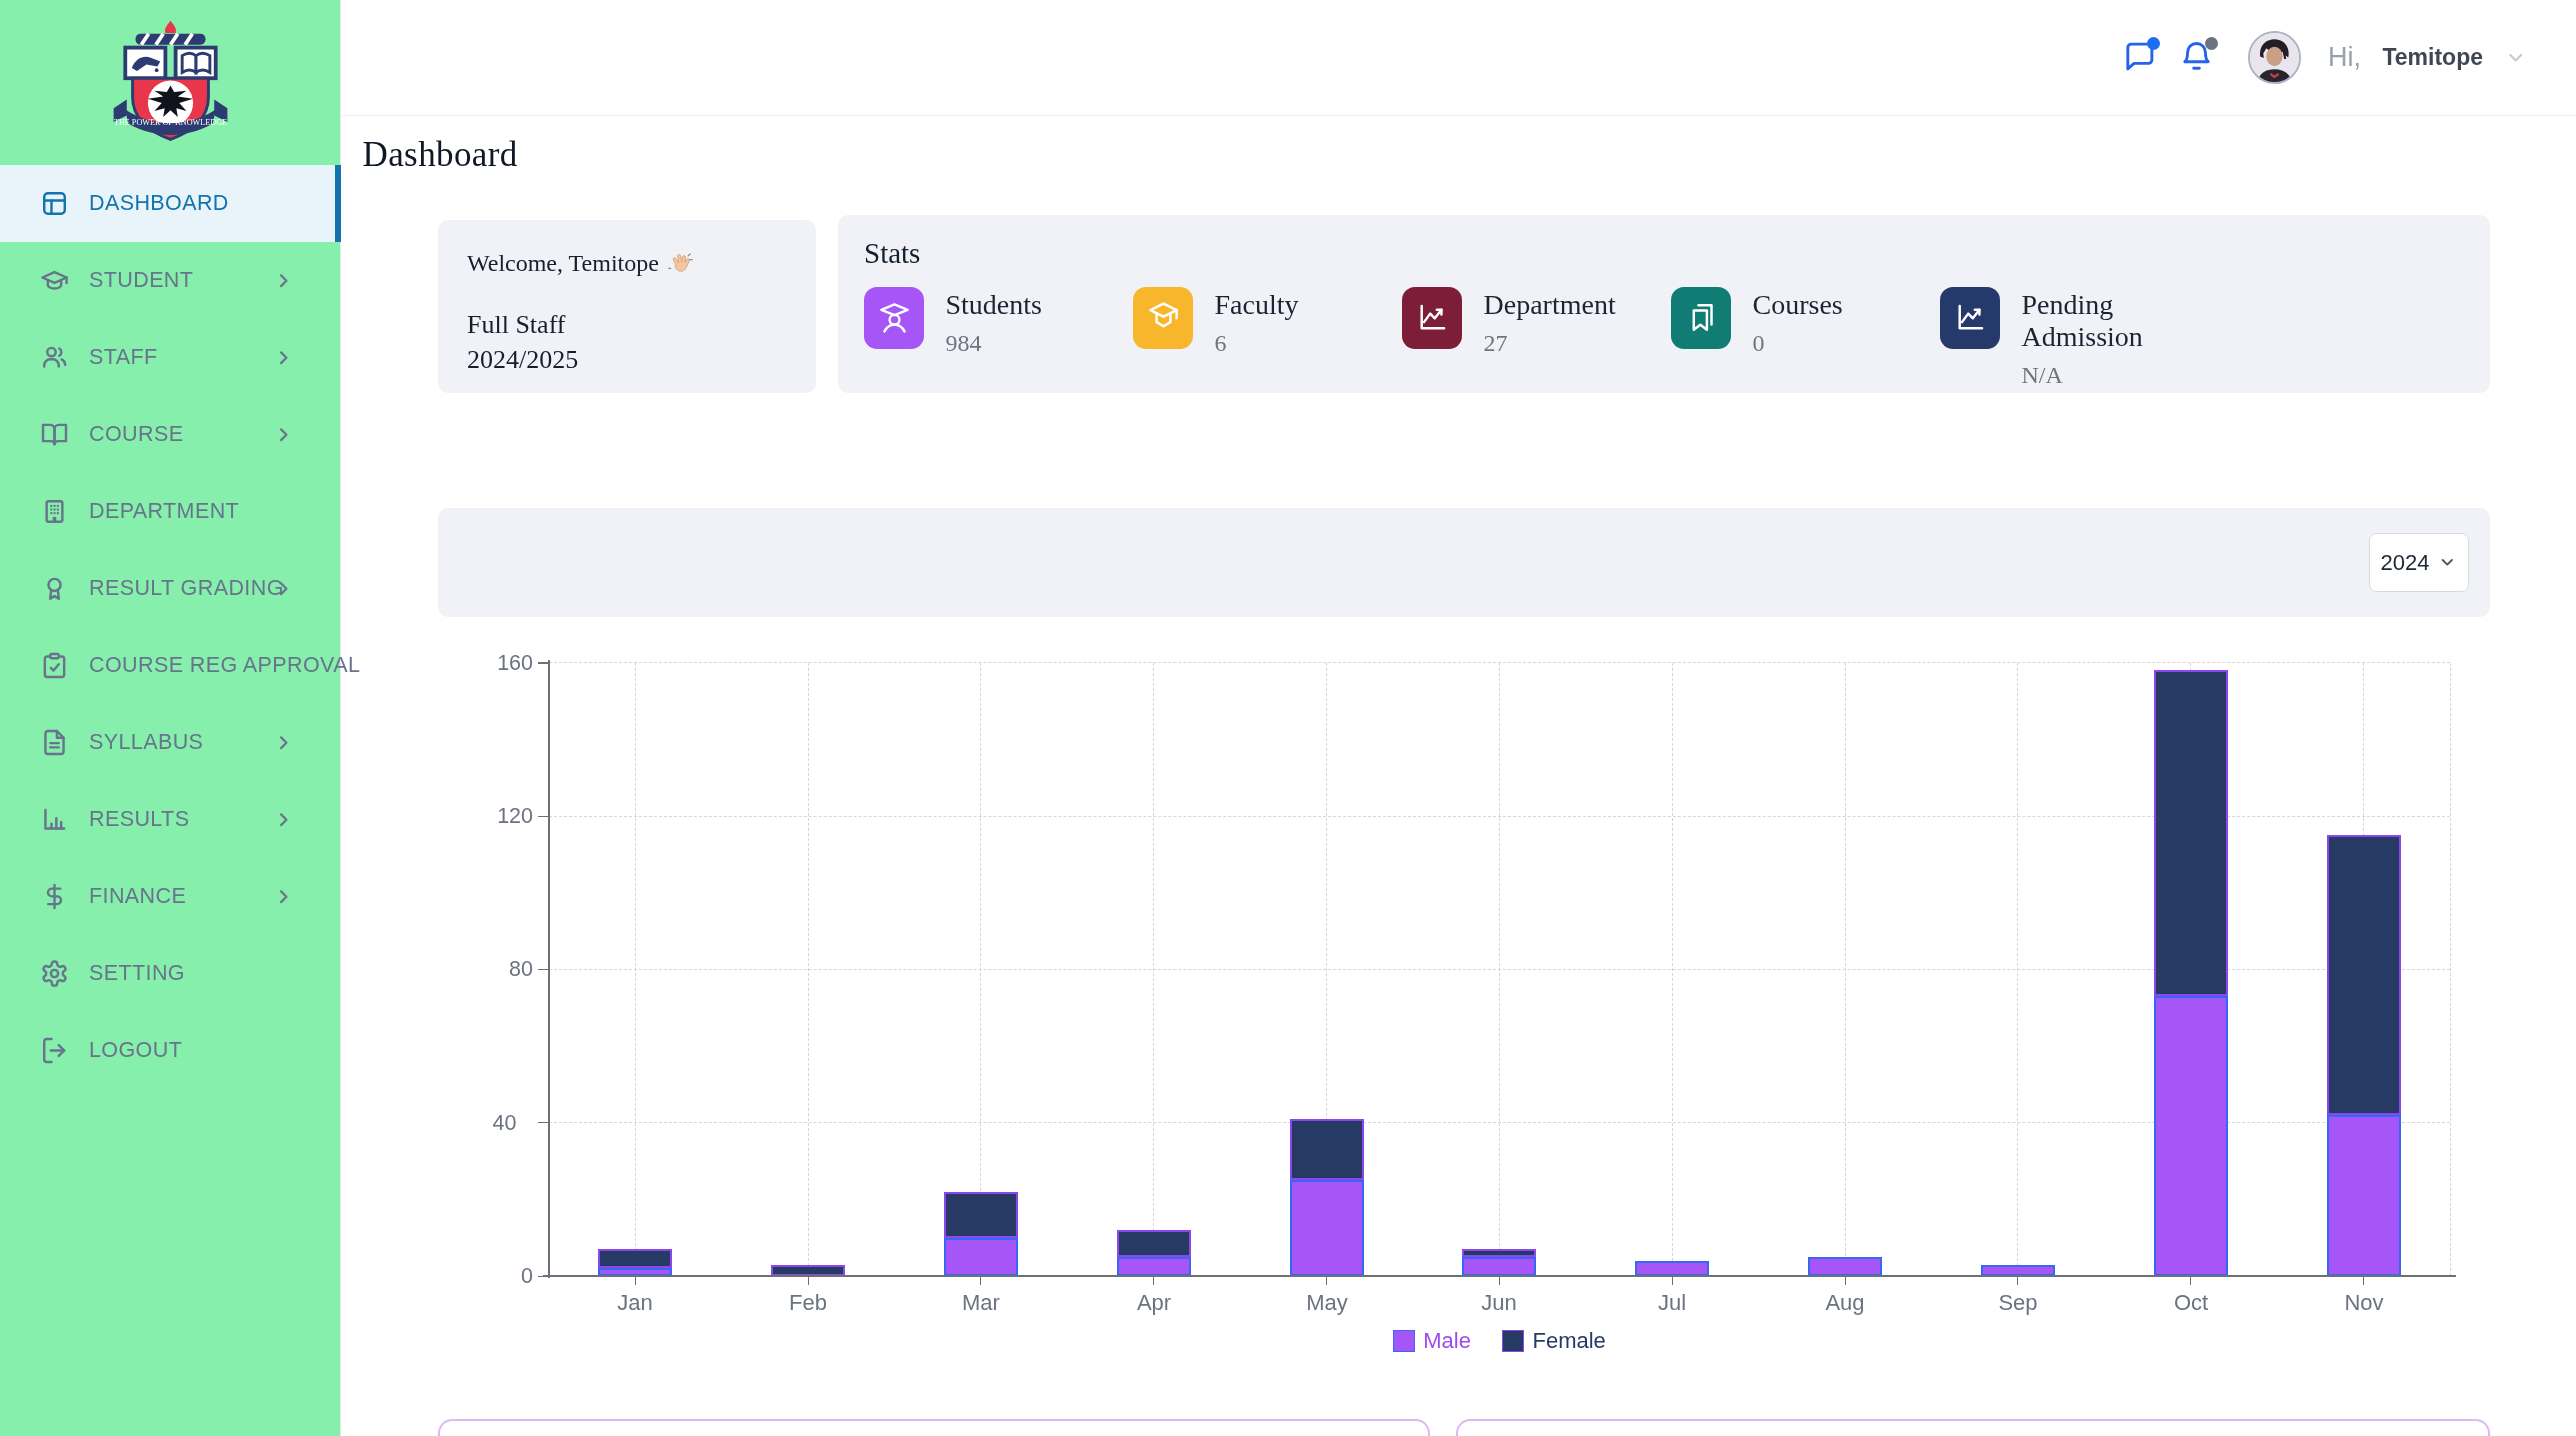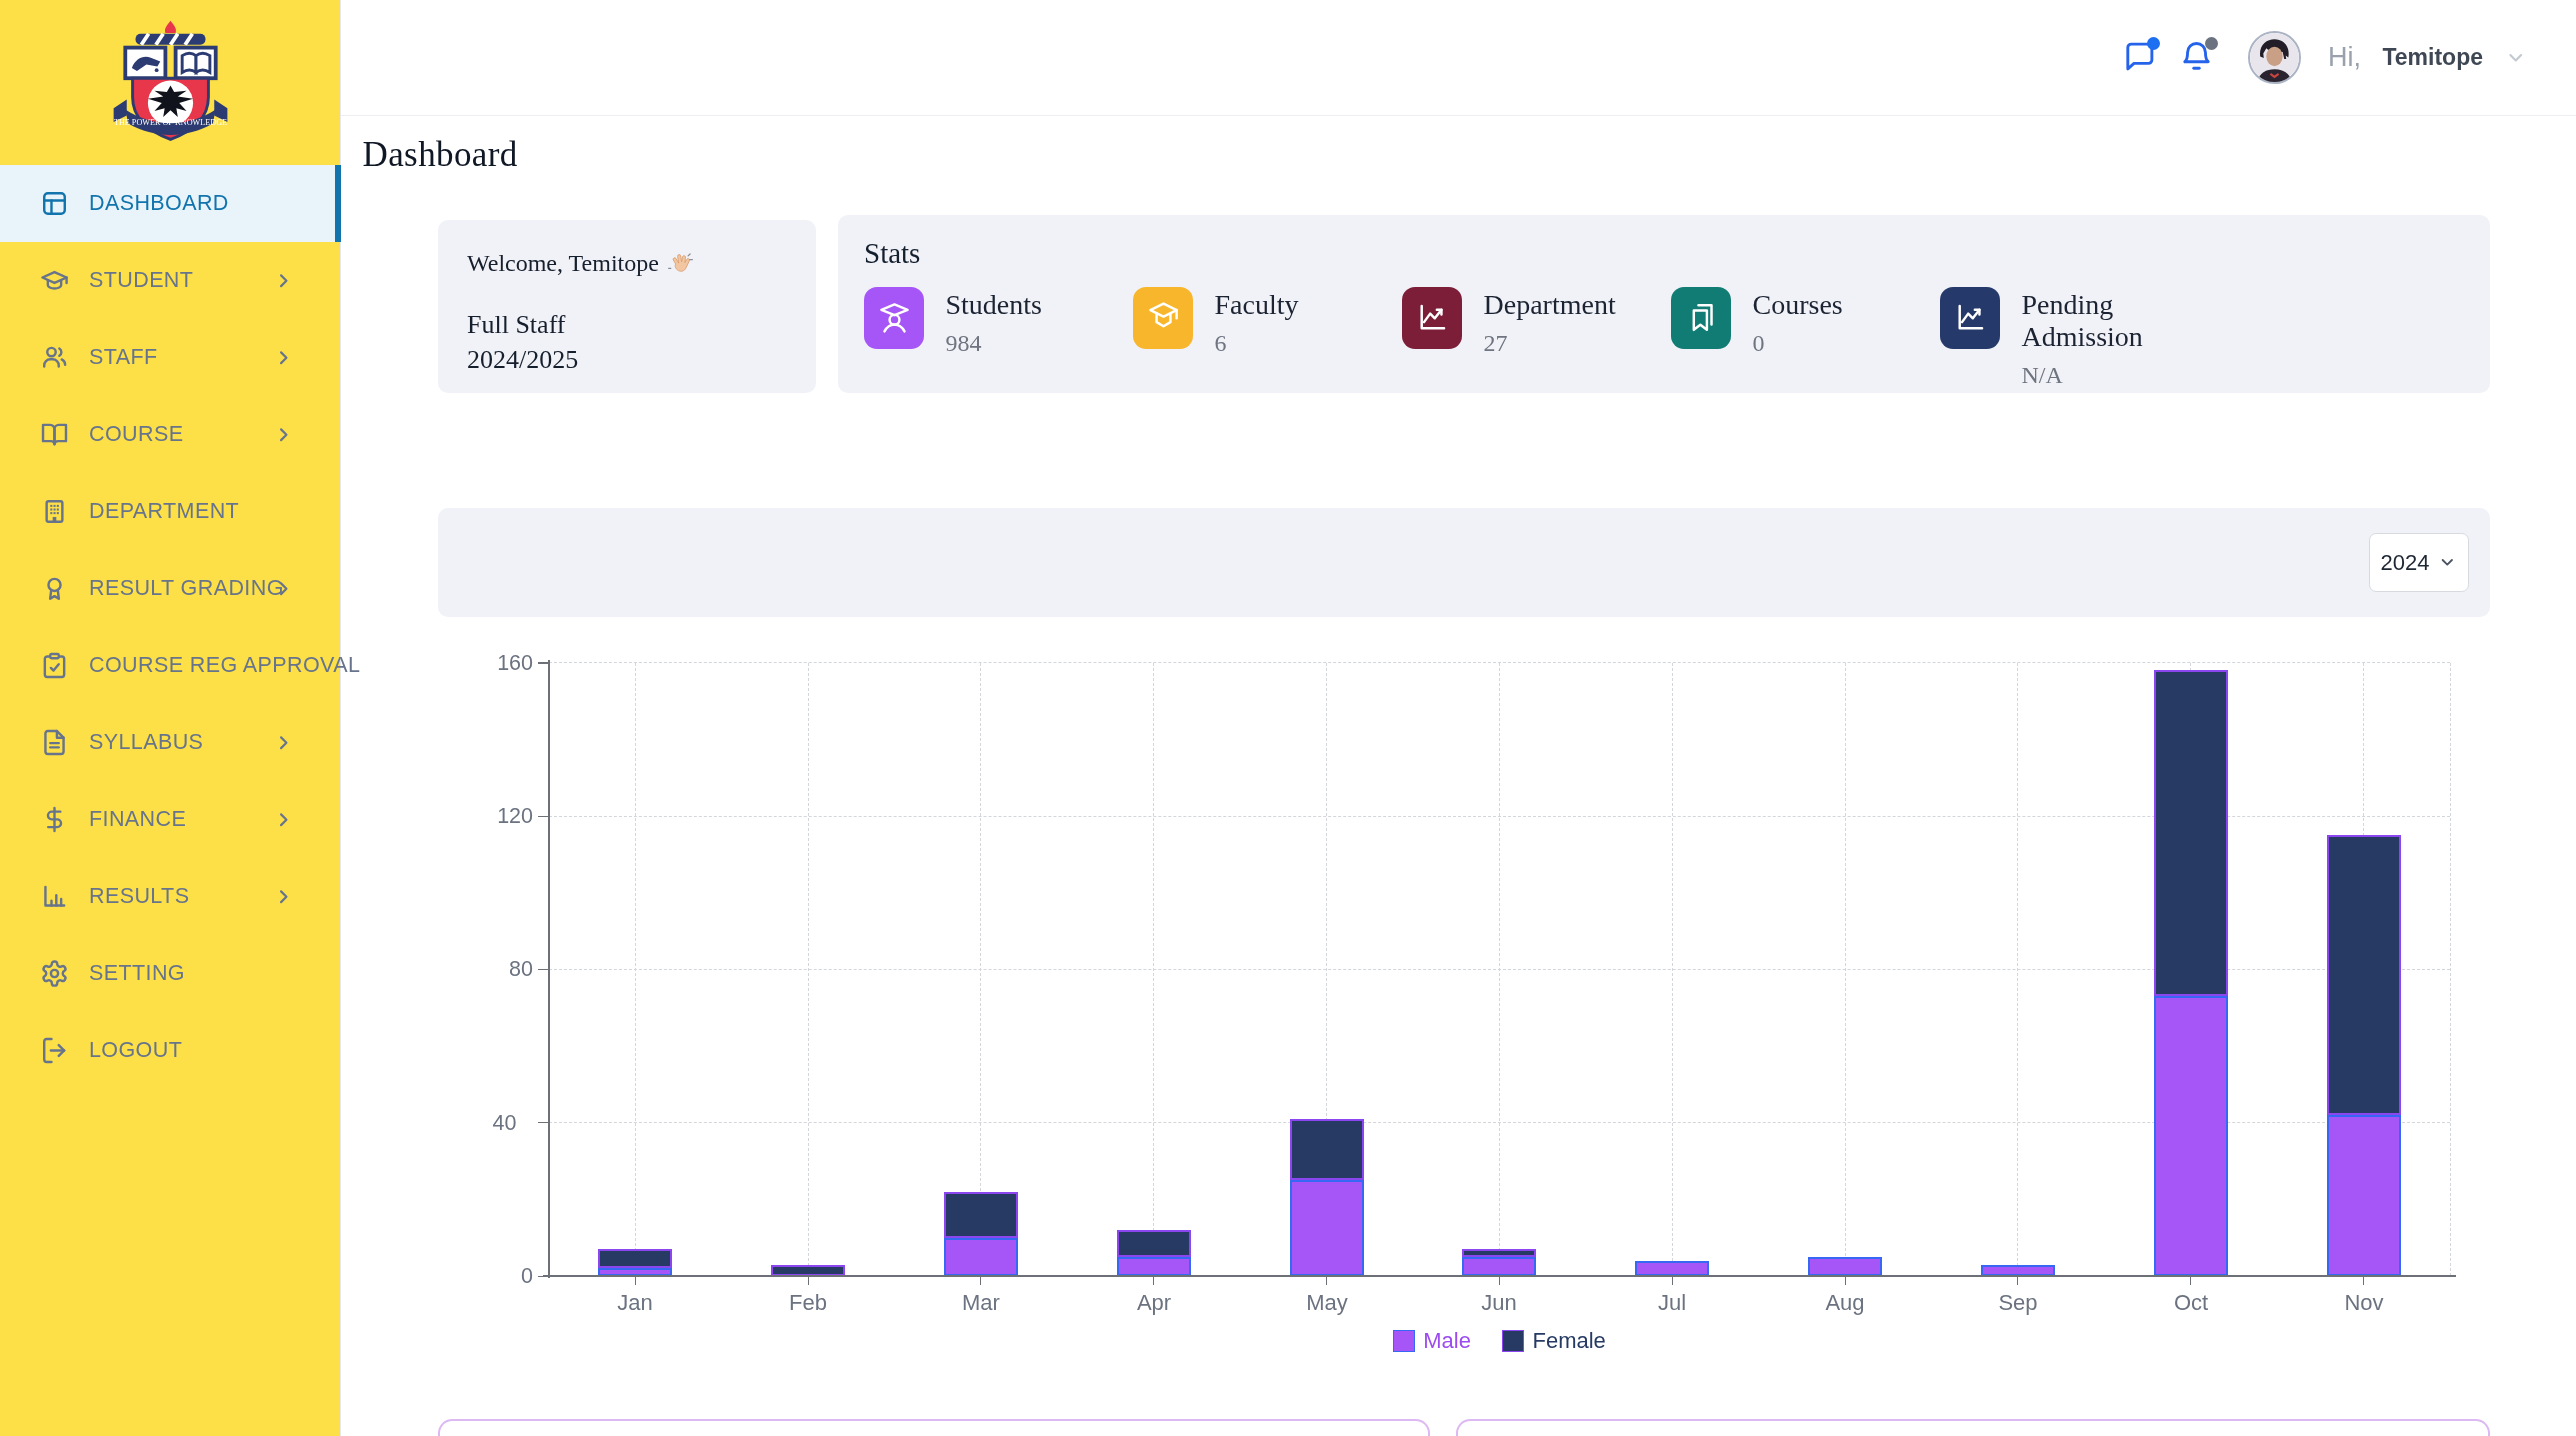--- a/index.html
+++ b/index.html
@@ -4,21 +4,21 @@
 <style>
   * { margin:0; padding:0; box-sizing:border-box; }
   html,body { width:2576px; height:1437px; }
   body { position:relative; overflow:hidden; background:#ffffff;
          font-family:"Liberation Sans", sans-serif; }
   svg { display:block; }
   .serif { font-family:"Liberation Serif","DejaVu Serif",serif; }
 
   
   .sidebar { position:absolute; left:0; top:0; width:341px; height:1437px;
-             background:#fde047; border-right:1.4px solid #e5e8ee; z-index:5; }
+             background:#86efac; border-right:1.4px solid #e5e8ee; z-index:5; }
   .logo-wrap { width:175px; margin:18.6px auto 0; }
   .nav { position:absolute; left:0; top:165px; width:100%; }
   .nav-item { position:relative; height:77px; display:flex; align-items:center;
               padding-left:40px; cursor:pointer; color:#67748b; }
   .nav-item .nav-icon { width:29px; height:29px; margin-right:20px; flex:none; }
   .nav-item .nav-icon svg { width:29px; height:29px; }
   .nav-label { font-size:21.5px; font-weight:500; letter-spacing:0.4px; white-space:nowrap; }
   .nav-chev { position:absolute; right:46px; width:21.5px; height:21.5px; }
   .nav-chev svg { width:21.5px; height:21.5px; }
   .nav-item.active { background:#e8f3fa; color:#1274ad; }
@@ -228,41 +228,41 @@
         <span class="nav-label">SYLLABUS</span>
         <span class="nav-chev">
           <svg viewBox="0 0 24 24" fill="none" stroke="currentColor" stroke-width="2.4" stroke-linecap="round" stroke-linejoin="round">
             <polyline points="9 18 15 12 9 6"></polyline>
           </svg>
         </span>
       </div>
       <div class="nav-item">
         <span class="nav-icon">
           <svg viewBox="0 0 24 24" fill="none" stroke="currentColor" stroke-width="2" stroke-linecap="round" stroke-linejoin="round">
-            <line x1="12" y1="2.5" x2="12" y2="21.5"></line>
-            <path d="M16.8 5.5H9.8a3.2 3.2 0 0 0 0 6.4h4.4a3.2 3.2 0 0 1 0 6.4H6.8"></path>
-          </svg>
-        </span>
-        <span class="nav-label">FINANCE</span>
-        <span class="nav-chev">
-          <svg viewBox="0 0 24 24" fill="none" stroke="currentColor" stroke-width="2.4" stroke-linecap="round" stroke-linejoin="round">
-            <polyline points="9 18 15 12 9 6"></polyline>
-          </svg>
-        </span>
-      </div>
-      <div class="nav-item">
-        <span class="nav-icon">
-          <svg viewBox="0 0 24 24" fill="none" stroke="currentColor" stroke-width="2" stroke-linecap="round" stroke-linejoin="round">
             <path d="M4.5 4v15.5H20"></path>
             <line x1="9.5" y1="19.5" x2="9.5" y2="15.5"></line>
             <line x1="13.5" y1="19.5" x2="13.5" y2="11"></line>
             <line x1="17.5" y1="19.5" x2="17.5" y2="14"></line>
           </svg>
         </span>
         <span class="nav-label">RESULTS</span>
+        <span class="nav-chev">
+          <svg viewBox="0 0 24 24" fill="none" stroke="currentColor" stroke-width="2.4" stroke-linecap="round" stroke-linejoin="round">
+            <polyline points="9 18 15 12 9 6"></polyline>
+          </svg>
+        </span>
+      </div>
+      <div class="nav-item">
+        <span class="nav-icon">
+          <svg viewBox="0 0 24 24" fill="none" stroke="currentColor" stroke-width="2" stroke-linecap="round" stroke-linejoin="round">
+            <line x1="12" y1="2.5" x2="12" y2="21.5"></line>
+            <path d="M16.8 5.5H9.8a3.2 3.2 0 0 0 0 6.4h4.4a3.2 3.2 0 0 1 0 6.4H6.8"></path>
+          </svg>
+        </span>
+        <span class="nav-label">FINANCE</span>
         <span class="nav-chev">
           <svg viewBox="0 0 24 24" fill="none" stroke="currentColor" stroke-width="2.4" stroke-linecap="round" stroke-linejoin="round">
             <polyline points="9 18 15 12 9 6"></polyline>
           </svg>
         </span>
       </div>
       <div class="nav-item">
         <span class="nav-icon">
           <svg viewBox="0 0 24 24" fill="none" stroke="currentColor" stroke-width="2" stroke-linecap="round" stroke-linejoin="round">
             <path d="M12.22 2h-.44a2 2 0 0 0-2 2v.18a2 2 0 0 1-1 1.73l-.43.25a2 2 0 0 1-2 0l-.15-.08a2 2 0 0 0-2.73.73l-.22.38a2 2 0 0 0 .73 2.73l.15.1a2 2 0 0 1 1 1.72v.51a2 2 0 0 1-1 1.74l-.15.09a2 2 0 0 0-.73 2.73l.22.38a2 2 0 0 0 2.73.73l.15-.08a2 2 0 0 1 2 0l.43.25a2 2 0 0 1 1 1.73V20a2 2 0 0 0 2 2h.44a2 2 0 0 0 2-2v-.18a2 2 0 0 1 1-1.73l.43-.25a2 2 0 0 1 2 0l.15.08a2 2 0 0 0 2.73-.73l.22-.39a2 2 0 0 0-.73-2.73l-.15-.08a2 2 0 0 1-1-1.74v-.5a2 2 0 0 1 1-1.74l.15-.09a2 2 0 0 0 .73-2.73l-.22-.38a2 2 0 0 0-2.73-.73l-.15.08a2 2 0 0 1-2 0l-.43-.25a2 2 0 0 1-1-1.73V4a2 2 0 0 0-2-2z"></path>

